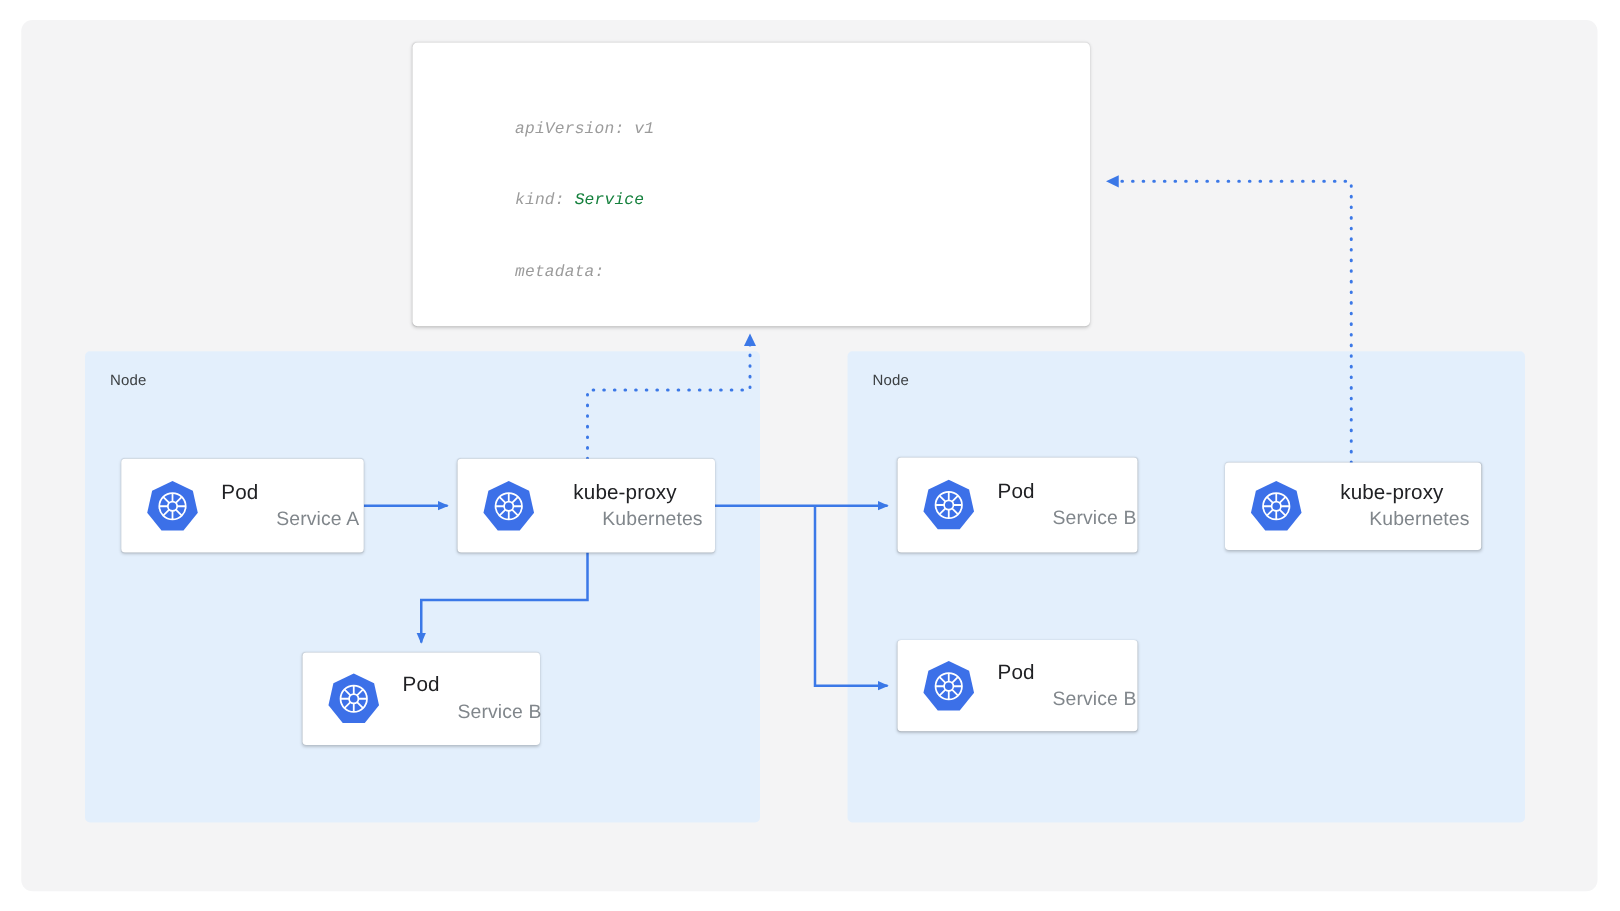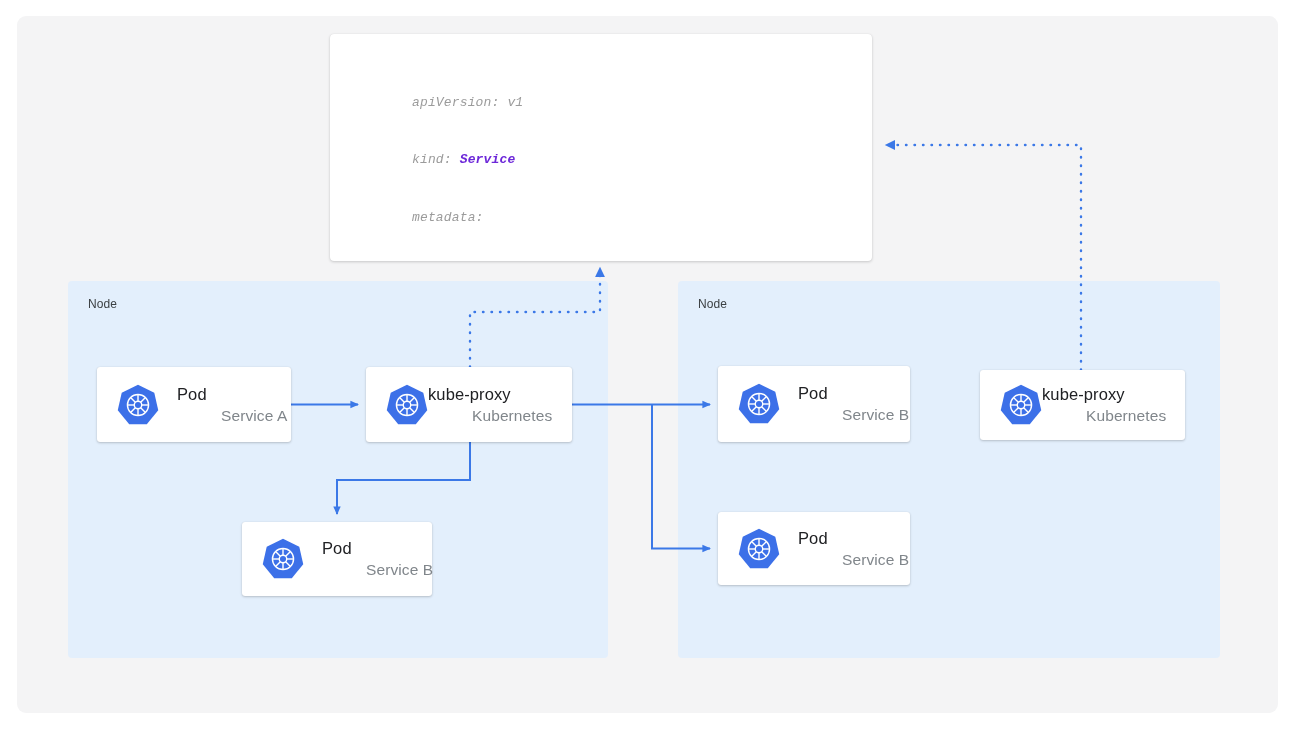--- a/index.html
+++ b/index.html
@@ -36,22 +36,22 @@
     font-family: "Liberation Mono", "DejaVu Sans Mono", monospace;
     font-size: 13px;
     line-height: 19.3px;
     color: #9b9b9b;
     font-style: italic;
     white-space: pre;
     letter-spacing: 0.15px;
   }
   .yaml-line { display: block; height: 19.3px; }
   .yaml-line .em {
-    color: #6d28d9;
-    font-weight: bold;
+    color: #15803d;
+    font-weight: normal;
   }
 
   
   .node {
     position: absolute;
     background: #e3effc;
     border-radius: 4px;
   }
   .node-left  { left: 68px;  top: 281px; width: 540px; height: 377px; }
   .node-right { left: 678px; top: 281px; width: 542px; height: 377px; }
@@ -80,20 +80,21 @@
     width: 44px; height: 44px;
   }
   .card .card-text {
     position: absolute;
     left: 80px;
     top: 50%;
     transform: translateY(-50%);
   }
   .card .card-text.centered {
     left: 0; right: 0;
+    text-align: center;
     padding-left: 62px;
   }
   .card-title {
     font-size: 16.5px;
     color: #202124;
     line-height: 21px;
     letter-spacing: 0.1px;
     white-space: nowrap;
   }
   .card-sub {

